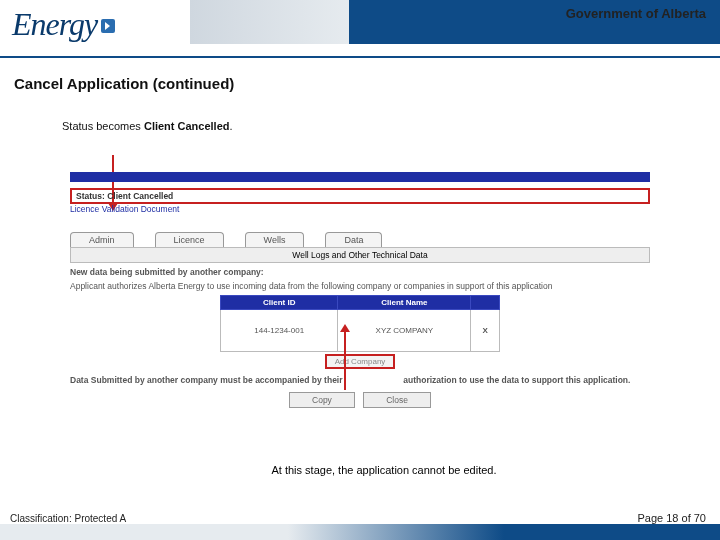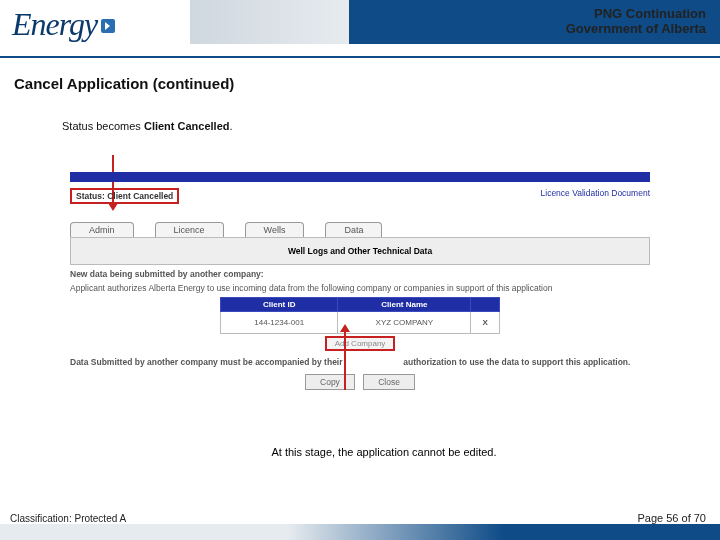--- a/index.html
+++ b/index.html
@@ -18,64 +18,63 @@
   .section-title { font-size: 15px; font-weight: 700; margin: 10px 0 0 14px; color: #111; }
 
   .body-text { font-size: 11px; margin: 28px 0 0 62px; color: #111; }
 
   .arrow-down { position: absolute; left: 112px; top: 155px; width: 2px; height: 50px; background: #c62020; }
   .arrow-down::after { content: ""; position: absolute; bottom: -6px; left: -4px; border-top: 8px solid #c62020; border-left: 5px solid transparent; border-right: 5px solid transparent; }
 
   .shot { position: relative; margin: 40px auto 0 auto; width: 580px; font-size: 8.5px; }
   .blue-band1 { height: 10px; background: #1f2ea4; margin-bottom: 6px; }
   .blue-band2 { height: 16px; background: #1f2ea4; color: #fff; font-weight: 700; font-size: 10px; padding-left: 10px; line-height: 16px; }
-  .status-row { display: flex; justify-content: space-between; margin-top: 4px; }
+  .status-row { display: flex; justify-content: space-between; margin-top: 4px; flex-direction: column; }
   .status-box { border: 2px solid #c62020; padding: 1px 4px; color: #333; font-weight: 700; filter: blur(0.3px); }
   .doc-link { color: #1f2ea4; filter: blur(0.3px); }
 
   .tabs { display: flex; gap: 21px; margin-top: 18px; }
   .tab { border: 1px solid #999; border-bottom: none; border-radius: 4px 4px 0 0; padding: 2px 18px; background: #f4f4f4; color: #555; font-size: 9px; filter: blur(0.4px); }
 
-  .subhead { border: 1px solid #bbb; background: #eee; text-align: center; font-size: 8.5px; padding: 8px; margin-top: 0; filter: blur(0.4px); font-weight: bold; }
+  .subhead { border: 1px solid #bbb; background: #eee; text-align: center; font-size: 8.5px; padding: 2px; margin-top: 0; filter: blur(0.4px); }
   .blurtext { color: #555; font-weight: 700; filter: blur(0.6px); margin-top: 4px; font-size: 8.5px; }
 
   .client-table { border-collapse: collapse; margin: 4px auto 0 auto; width: 280px; font-size: 8px; }
   .client-table th { background: #1f2ea4; color: #fff; padding: 2px; border: 1px solid #3a49c0; text-align: center; font-weight: 700; filter: blur(0.3px); }
-  .client-table td { border: 1px solid #bbb; padding: 6px 4px; text-align: center; color: #555; filter: blur(0.4px); }
+  .client-table td { border: 1px solid #bbb; padding: 16px 4px; text-align: center; color: #555; filter: blur(0.4px); }
   .x-cell { font-weight: 700; color: #000; filter: none; }
 
   .add-row { text-align: center; margin-top: 2px; }
   .add-btn { border: 2px solid #c62020; display: inline-block; padding: 1px 8px; color: #888; background: #f4f4f4; font-size: 8px; filter: blur(0.3px); }
 
   .blurtext2 { color: #555; font-weight: 700; filter: blur(0.6px); margin-top: 6px; font-size: 8.5px; }
   .gap-white { display: inline-block; width: 56px; height: 10px; background: #fff; vertical-align: middle; }
 
   .btn-row { text-align: center; margin-top: 6px; }
-  .g-btn { display: inline-block; border: 1px solid #999; background: #eee; padding: 2px 14px; margin: 0 3px; font-size: 8.5px; color: #666; filter: blur(0.3px); }
+  .g-btn { display: inline-block; border: 1px solid #999; background: #eee; padding: 2px 22px; margin: 0 3px; font-size: 8.5px; color: #666; filter: blur(0.3px); }
 
   .arrow-up { position: absolute; left: 344px; top: 330px; width: 2px; height: 60px; background: #c62020; }
   .arrow-up::before { content: ""; position: absolute; top: -6px; left: -4px; border-bottom: 8px solid #c62020; border-left: 5px solid transparent; border-right: 5px solid transparent; }
 
   .caption { text-align: center; font-size: 11px; margin-top: 56px; padding-left: 48px; }
 
   .footer { position: absolute; bottom: 0; left: 0; right: 0; height: 30px; }
   .footer-band { position: absolute; left: 0; right: 0; bottom: 0; height: 16px; background: linear-gradient(90deg, #e6ebef 0%, #e6ebef 40%, #0e4b87 70%, #0e4b87 100%); }
   .classification { position: absolute; left: 10px; bottom: 16px; font-size: 10px; color: #222; }
   .pageno { position: absolute; right: 14px; bottom: 16px; font-size: 11px; color: #222; }
 </style>
 </head>
 <body>
 
 <div class="header">
   <div class="logo">
     <span>Energy</span><span class="logo-dot"></span>
   </div>
   <div class="header-band"></div>
   <div class="header-titles">
-    <div class="header-title1">PNG Continuation</div>
     <div class="header-title2">Government of Alberta</div>
   </div>
   <div class="header-underline"></div>
 </div>
 
 <div class="section-title">Cancel Application (continued)</div>
 
 <div class="body-text">
   <span>Status becomes </span><b>Client Cancelled</b><span>.</span>
 </div>
@@ -125,16 +124,16 @@
   </div>
 </div>
 
 <div class="arrow-up"></div>
 
 <div class="caption">At this stage, the application cannot be edited.</div>
 
 <div class="footer">
   <div class="classification">Classification: Protected A</div>
   <div class="pageno">
-    <span>Page </span><span>56</span><span> of </span><span>70</span>
+    <span>Page </span><span>18</span><span> of </span><span>70</span>
   </div>
   <div class="footer-band"></div>
 </div>
 
 </body></html>

